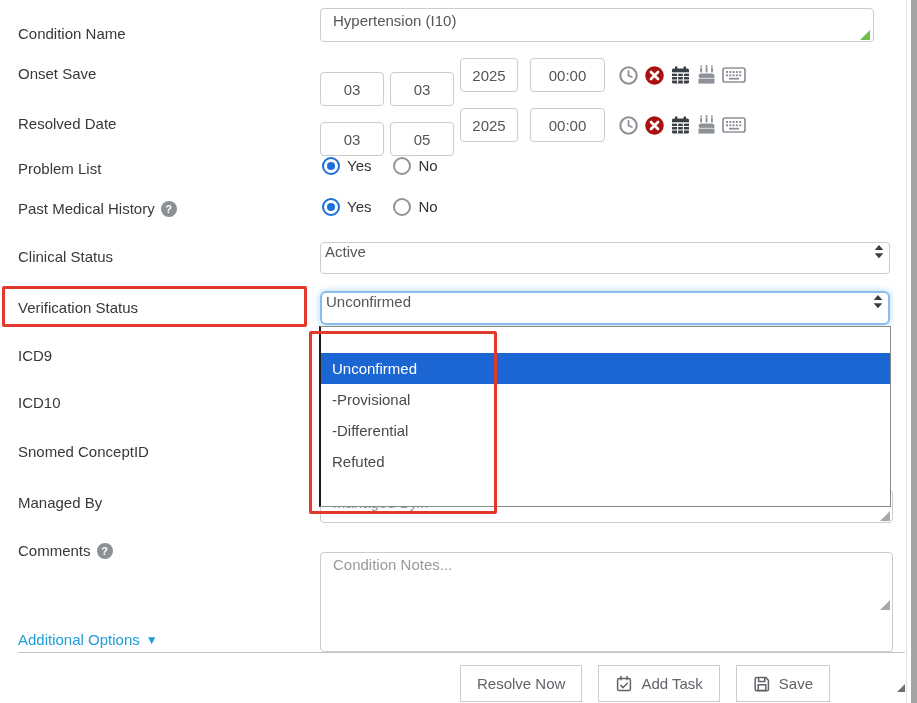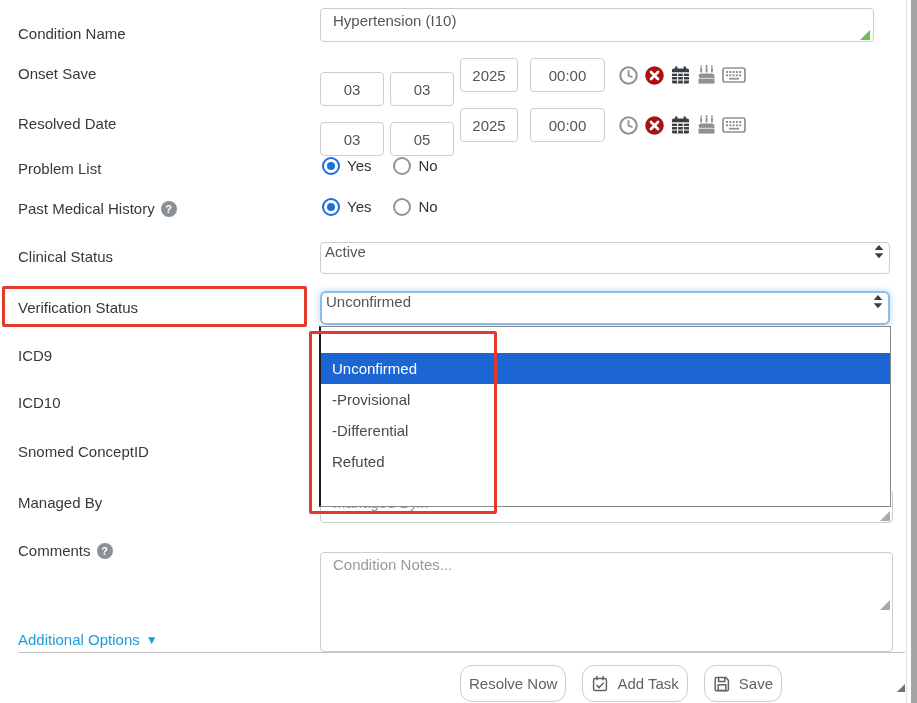--- a/index.html
+++ b/index.html
@@ -37,22 +37,22 @@
     border:1px solid #8a8a8a; border-left:2px solid #1c1c1c; z-index:5; }
   .opt { height:31px; line-height:31px; padding-left:11px; font-size:15px; color:#4a4a4a; cursor:pointer; }
   .opt.blank { height:26px; }
   .opt.selected { background:#1b66d2; color:#fff; }
   .ann { position:absolute; border:3px solid #e2392c; border-radius:2px; z-index:10; pointer-events:none; }
   #ann-label { left:2px; top:286px; width:305px; height:41px; }
   #ann-options { left:309px; top:331px; width:188px; height:183px; }
   #addopts { position:absolute; left:18px; top:631px; font-size:15px; color:#1b9dd9; cursor:pointer; display:flex; gap:6px; align-items:center; }
   #divider { position:absolute; left:18px; top:652px; width:887px; border-top:1px solid #c3c3c3; }
   #btnrow { position:absolute; top:665px; left:460px; display:flex; gap:16px; }
-  .btn { height:37px; background:#fff; border:1px solid #ccc; border-radius:12px; color:#5f6368;
-    font-size:15px; display:flex; align-items:center; gap:8px; padding:0 8px; cursor:pointer; white-space:nowrap; }
+  .btn { height:37px; background:#fff; border:1px solid #ccc; border-radius:0; color:#5f6368;
+    font-size:15px; display:flex; align-items:center; gap:8px; padding:0 16px; cursor:pointer; white-space:nowrap; }
   #scroll-line { position:absolute; left:906px; top:0; width:1px; height:703px; background:#e2e2e2; }
   #scroll-thumb { position:absolute; left:911px; top:0; width:6px; height:703px; background:#a4a4a4; }
   #corner-mark { position:absolute; left:897px; top:684px; width:0; height:0;
     border-right:8px solid #6f6f6f; border-top:8px solid transparent; }
 </style>
 </head>
 <body>
 
 <div id="page">
 

